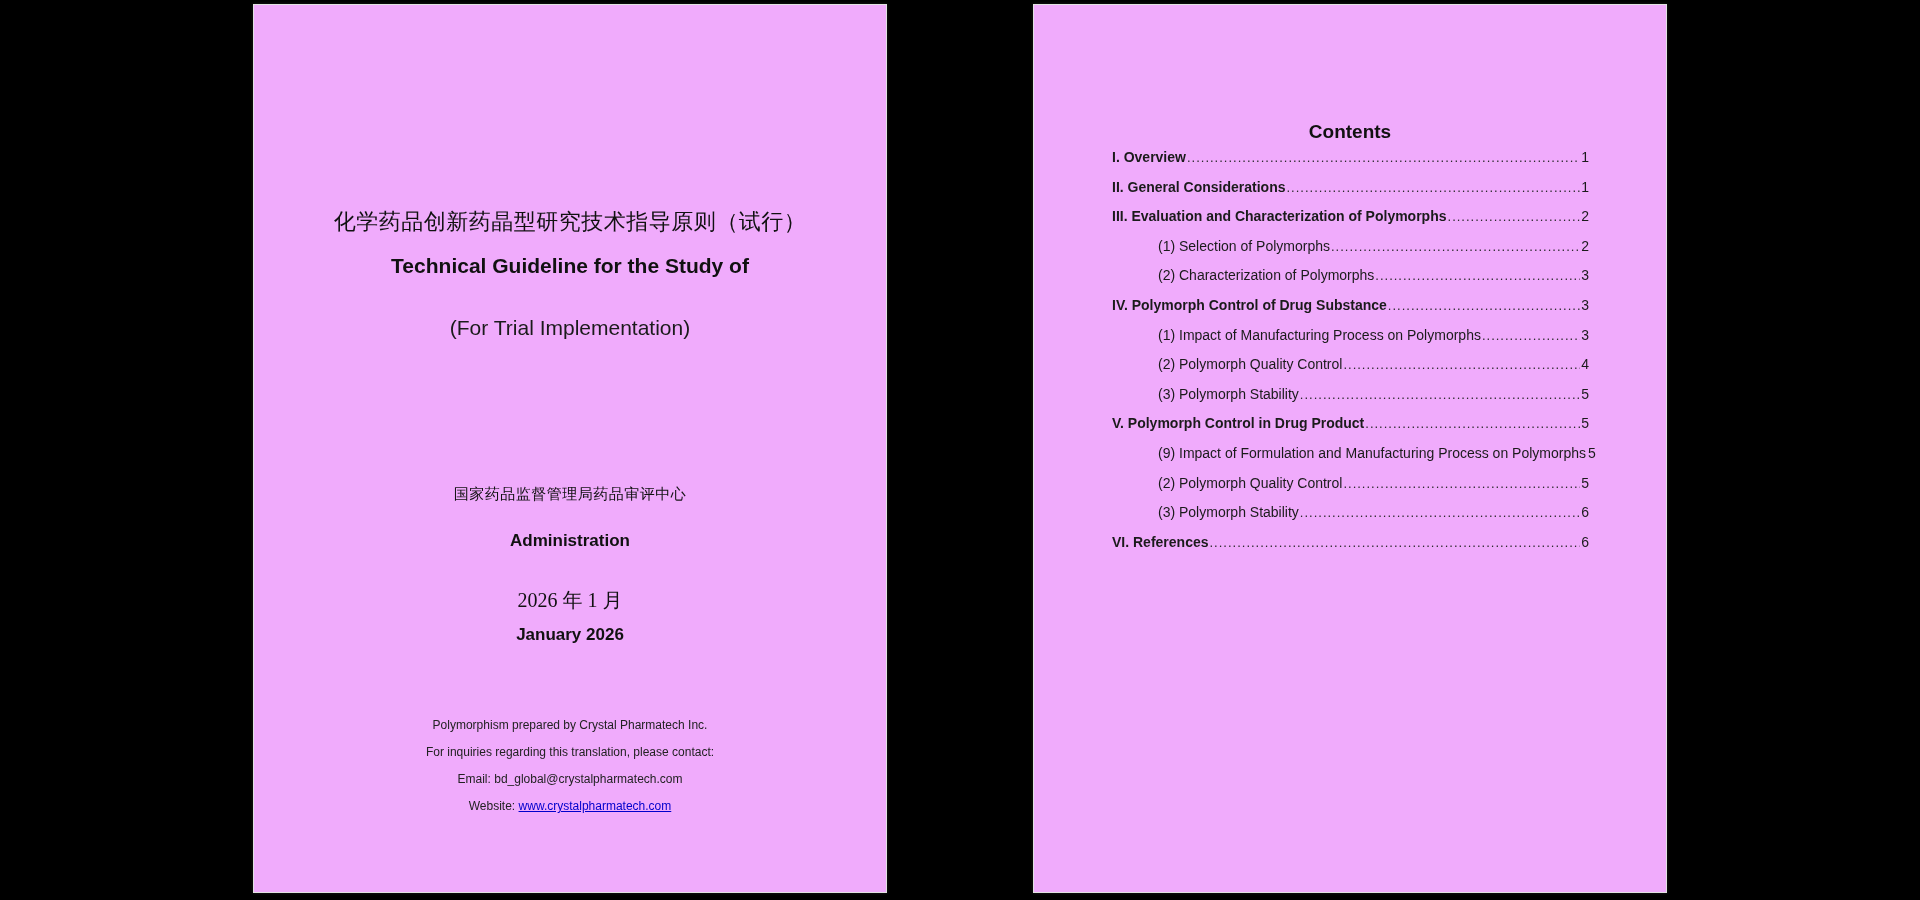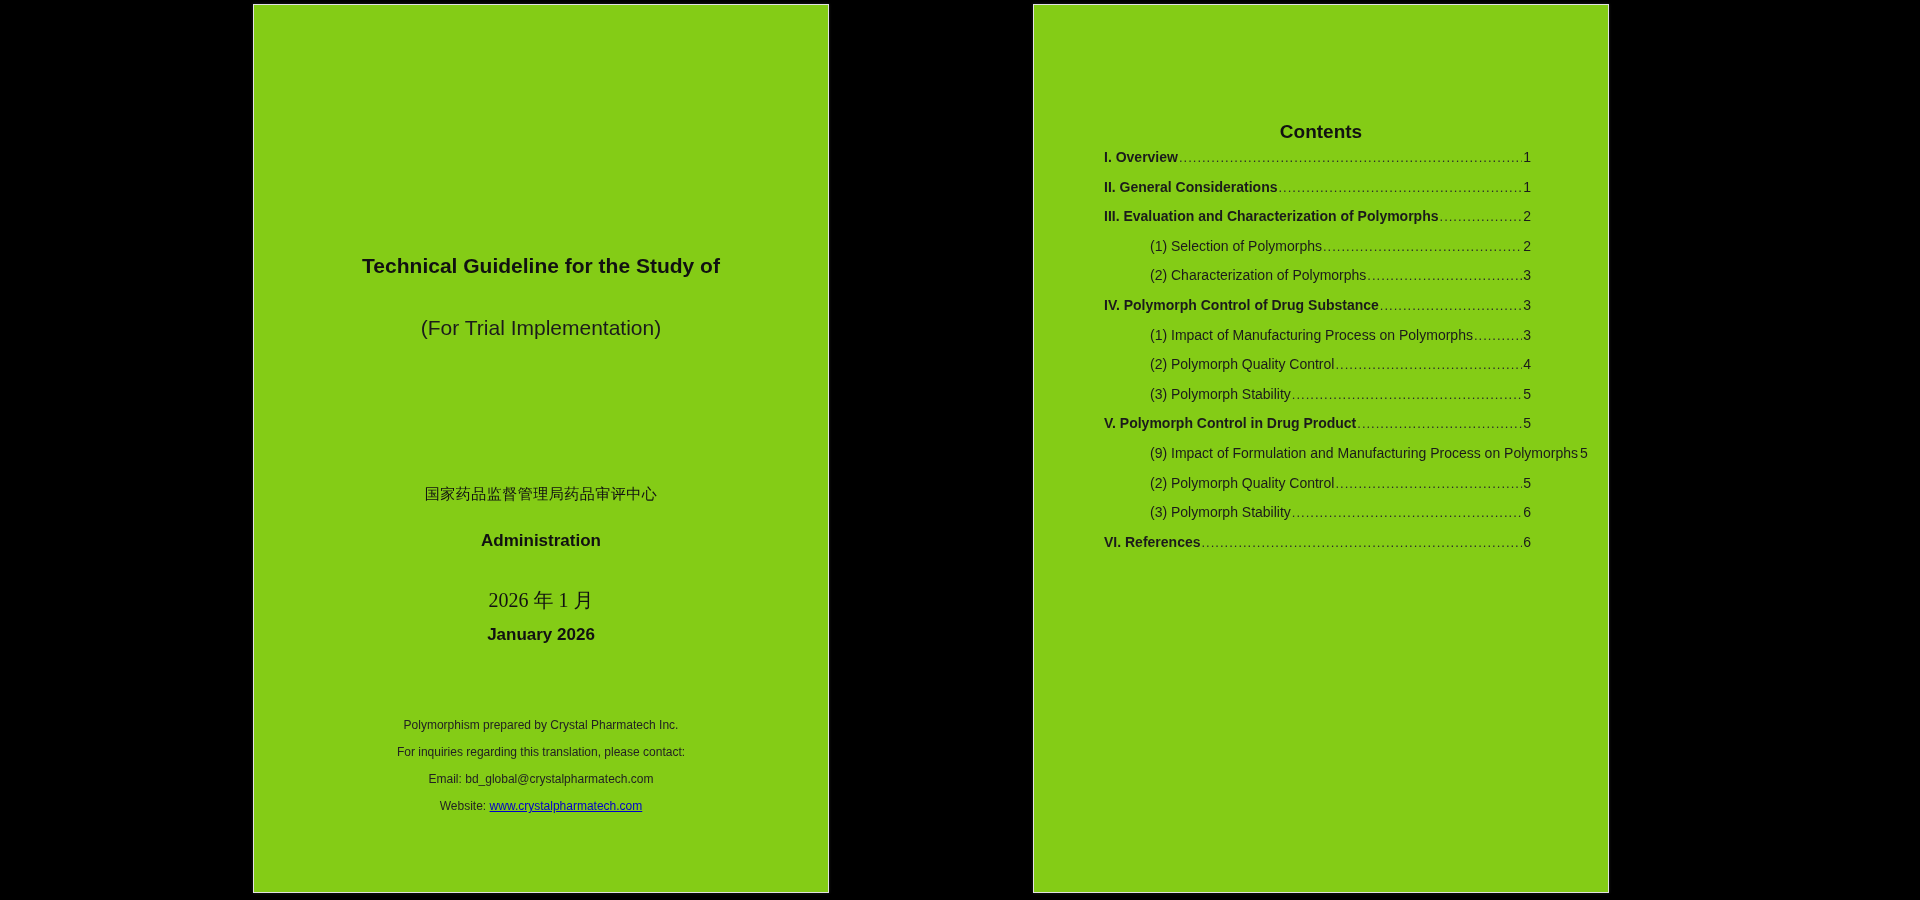--- a/index.html
+++ b/index.html
@@ -7,23 +7,23 @@
   body {
     background: #000000;
     font-family: "Liberation Sans", sans-serif;
     color: #1b1b1b;
     position: relative;
   }
   .viewer { position: absolute; inset: 0; }
   .page {
     position: absolute;
     top: 4px;
-    width: 576px;
+    width: 634px;
     height: 889px;
-    background: #84cc16;
+    background: #f0abfc;
     border: 1px solid #e2e2e2;
     box-shadow: 0 0 3px rgba(255,255,255,0.12);
   }
   .page-left  { left: 253px; }
   .page-right { left: 1033px; }
 
   
   .centered { position: absolute; left: 0; right: 0; text-align: center; }
   .zh-serif { font-family: "Liberation Serif", "DejaVu Serif", serif; }
 
@@ -59,38 +59,39 @@
   .toc-row {
     display: flex;
     align-items: baseline;
     height: 29.6px;
     font-size: 14px;
     white-space: nowrap;
     color: #1b1b1b;
   }
   .toc-row.bold .toc-label { font-weight: bold; }
   .toc-row.indent { padding-left: 46px; text-align: center; }
-  .toc-label { flex: 0 0 auto; }
+  .toc-label { flex: 0 0 auto; margin-left: 8px; }
   .toc-dots {
     flex: 1 1 auto;
     overflow: hidden;
     font-size: 13px;
     letter-spacing: 1px;
     color: #2a2a2a;
     margin: 0 1px;
   }
   .toc-page { flex: 0 0 auto; }
 </style>
 </head>
 <body>
 
 <div class="viewer">
 
   <div class="page page-left">
 
+    <div class="centered title-zh zh-serif">化学药品创新药晶型研究技术指导原则（试行）</div>
 
     <div class="centered title-en">
       <div>Technical Guideline for the Study of</div>
     </div>
 
     <div class="centered title-sub">(For Trial Implementation)</div>
 
     <div class="centered org-zh zh-serif">国家药品监督管理局药品审评中心</div>
 
     <div class="centered org-en">

